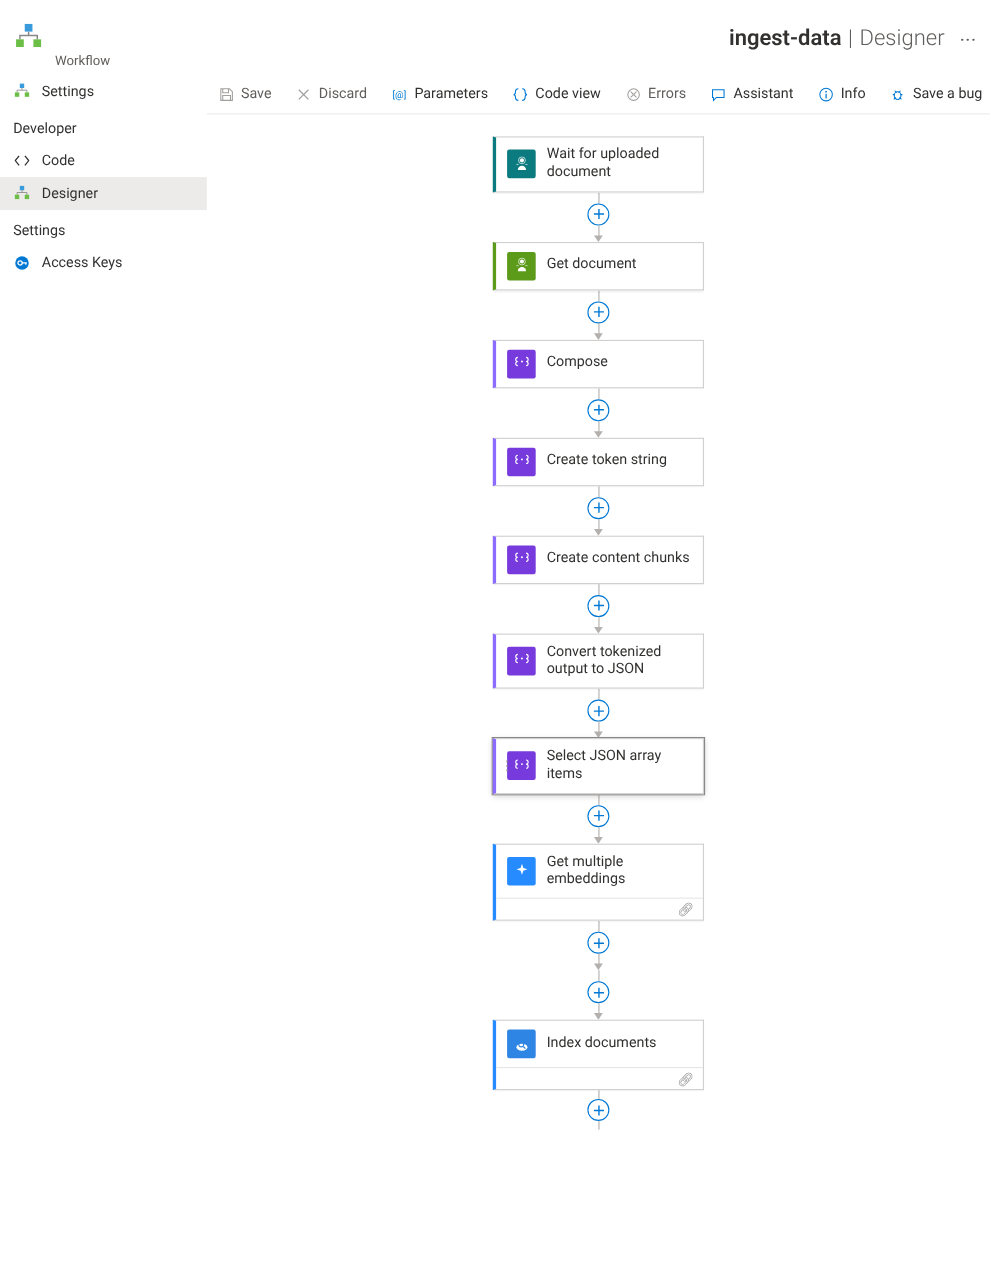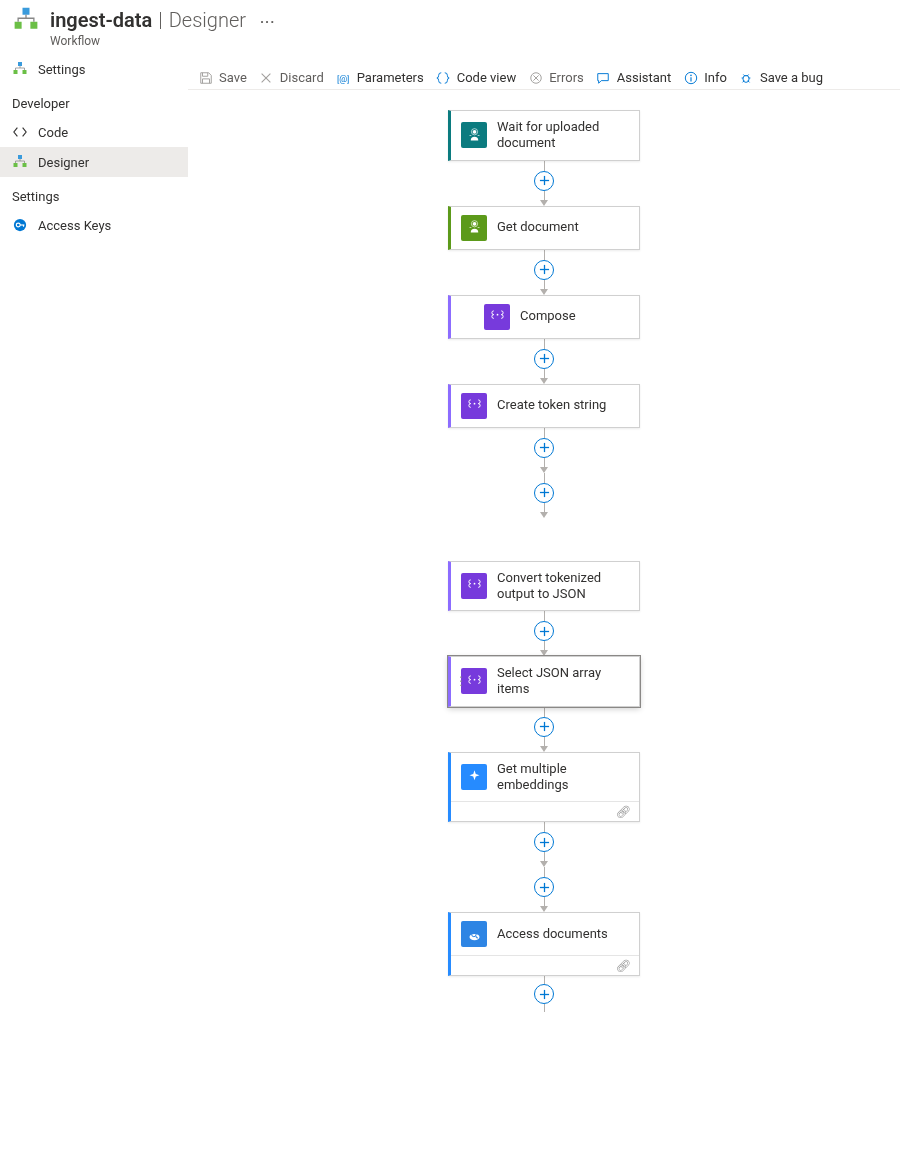--- a/index.html
+++ b/index.html
@@ -10,21 +10,22 @@
     background: #ffffff;
     width: 900px;
     height: 1170px;
     overflow: hidden;
   }
 
   
   .header {
     display: flex;
     align-items: center;
-    padding: 6px 12px 4px 12px;
+    padding: 20px 12px 4px 12px;
+    justify-content: space-between;
   }
   .header-icon { width: 28px; height: 28px; margin-right: 10px; }
   .header-title { font-size: 20px; font-weight: 600; color: #323130; display: flex; align-items: baseline; }
   .header-separator { margin: 0 6px; color: #605e5c; font-weight: 300; }
   .header-page { font-weight: 300; color: #605e5c; }
   .header-sub { font-size: 12px; color: #605e5c; margin-left: 50px; margin-top: -4px; margin-bottom: 6px; }
   .header-more { margin-left: 14px; color: #605e5c; font-size: 14px; letter-spacing: 1px; cursor: pointer; }
 
   
   .content { display: flex; height: calc(1170px - 56px); }
@@ -39,21 +40,21 @@
   .collapse-btn { margin-left: 8px; color: #605e5c; cursor: pointer; font-size: 11px; }
 
   
   .nav-group-title { font-size: 13px; font-weight: 400; color: #323130; padding: 8px 12px 6px 12px; }
   .nav-item { display: flex; align-items: center; padding: 7px 12px 7px 12px; cursor: pointer; font-size: 13px; color: #323130; }
   .nav-item.active { background: #edebe9; }
   .nav-item .nav-icon { width: 16px; height: 16px; margin-right: 10px; display: inline-flex; align-items: center; justify-content: center; }
   .nav-spacer { height: 4px; }
 
   
-  .toolbar { display: flex; align-items: flex-end; border-bottom: 1px solid #edebe9; height: 36px; padding-left: 4px; }
+  .toolbar { display: flex; align-items: center; border-bottom: 1px solid #edebe9; height: 36px; padding-left: 4px; gap: 10px; }
   .tool-btn { display: flex; align-items: center; gap: 6px; padding: 4px 6px; color: #605e5c; cursor: pointer; font-size: 13px; }
   .tool-btn.enabled { color: #323130; }
   .tool-icon { width: 15px; height: 15px; display: inline-flex; align-items: center; justify-content: center; }
 
   
   .canvas { flex: 1; overflow: auto; display: flex; flex-direction: column; align-items: center; padding-top: 20px; }
   .node { width: 192px; border: 1px solid #d0d0d0; background: #fff; display: flex; border-left: 3px solid; box-shadow: 0 1px 2px rgba(0,0,0,0.08); position: relative; }
   .node-body { display: flex; align-items: center; padding: 8px 10px; gap: 10px; flex: 1; }
   .node-icon { width: 26px; height: 26px; border-radius: 2px; display: flex; align-items: center; justify-content: center; flex-shrink: 0; }
   .node-title { font-size: 13px; color: #323130; line-height: 1.25; }
@@ -271,21 +272,21 @@
     <div class="connector-line" style="height:10px"></div>
     <div class="add-btn">
             <svg width="11" height="11" viewBox="0 0 12 12">
               <line x1="6" y1="1" x2="6" y2="11" stroke="#0078d4" stroke-width="1.4"></line>
               <line x1="1" y1="6" x2="11" y2="6" stroke="#0078d4" stroke-width="1.4"></line>
             </svg>
           </div>
     <div class="connector-line" style="height:10px"></div>
     <div class="arrowhead"></div>
   </div>
-        <div class="node" style="border-left-color:#8c6cff;padding-left:23px;">
+        <div class="node" style="border-left-color:#8c6cff;">
 
     <div class="node-body">
       <div class="node-icon" style="background:#773adc">
               <svg class="node-ic-svg" viewBox="0 0 24 24">
                 <path d="M6 3 q-3 0 -3 3 q0 3 3 3 q-3 0 -3 3 q0 3 3 3 M18 3 q3 0 3 3 q0 3 -3 3 q3 0 3 3 q0 3 -3 3" fill="none" stroke="#fff" stroke-width="1.6"></path>
                 <circle cx="12" cy="9" r="1.4" fill="#fff"></circle>
               </svg>
             </div>
       <div class="node-title">Compose</div>
     </div>
@@ -319,32 +320,45 @@
     <div class="connector-line" style="height:10px"></div>
     <div class="add-btn">
             <svg width="11" height="11" viewBox="0 0 12 12">
               <line x1="6" y1="1" x2="6" y2="11" stroke="#0078d4" stroke-width="1.4"></line>
               <line x1="1" y1="6" x2="11" y2="6" stroke="#0078d4" stroke-width="1.4"></line>
             </svg>
           </div>
     <div class="connector-line" style="height:10px"></div>
     <div class="arrowhead"></div>
   </div>
-        <div class="connector">
-    <div class="connector-line" style="height:10px"></div>
-    <div class="add-btn">
-            <svg width="11" height="11" viewBox="0 0 12 12">
-              <line x1="6" y1="1" x2="6" y2="11" stroke="#0078d4" stroke-width="1.4"></line>
-              <line x1="1" y1="6" x2="11" y2="6" stroke="#0078d4" stroke-width="1.4"></line>
-            </svg>
-          </div>
-    <div class="connector-line" style="height:10px"></div>
-    <div class="arrowhead"></div>
-  </div>
-        <div class="node" style="border-left-color:#8c6cff;margin-top:43px;">
+        <div class="node" style="border-left-color:#8c6cff;">
+
+    <div class="node-body">
+      <div class="node-icon" style="background:#773adc">
+              <svg class="node-ic-svg" viewBox="0 0 24 24">
+                <path d="M6 3 q-3 0 -3 3 q0 3 3 3 q-3 0 -3 3 q0 3 3 3 M18 3 q3 0 3 3 q0 3 -3 3 q3 0 3 3 q0 3 -3 3" fill="none" stroke="#fff" stroke-width="1.6"></path>
+                <circle cx="12" cy="9" r="1.4" fill="#fff"></circle>
+              </svg>
+            </div>
+      <div class="node-title">Create content chunks</div>
+    </div>
+
+  </div>
+        <div class="connector">
+    <div class="connector-line" style="height:10px"></div>
+    <div class="add-btn">
+            <svg width="11" height="11" viewBox="0 0 12 12">
+              <line x1="6" y1="1" x2="6" y2="11" stroke="#0078d4" stroke-width="1.4"></line>
+              <line x1="1" y1="6" x2="11" y2="6" stroke="#0078d4" stroke-width="1.4"></line>
+            </svg>
+          </div>
+    <div class="connector-line" style="height:10px"></div>
+    <div class="arrowhead"></div>
+  </div>
+        <div class="node" style="border-left-color:#8c6cff;">
 
     <div class="node-body">
       <div class="node-icon" style="background:#773adc">
               <svg class="node-ic-svg" viewBox="0 0 24 24">
                 <path d="M6 3 q-3 0 -3 3 q0 3 3 3 q-3 0 -3 3 q0 3 3 3 M18 3 q3 0 3 3 q0 3 -3 3 q3 0 3 3 q0 3 -3 3" fill="none" stroke="#fff" stroke-width="1.6"></path>
                 <circle cx="12" cy="9" r="1.4" fill="#fff"></circle>
               </svg>
             </div>
       <div class="node-title">Convert tokenized output to JSON</div>
     </div>
@@ -424,21 +438,21 @@
         <div class="node" style="border-left-color:#268bff;flex-direction:column;">
 
     <div class="node-body">
       <div class="node-icon" style="background:#2e85e4">
               <svg class="node-ic-svg" viewBox="0 0 24 24">
                 <path d="M4 16 a8 5 0 0 1 16 0 a8 5 0 0 1 -16 0 z" fill="#fff"></path>
                 <circle cx="11" cy="12" r="3.5" fill="none" stroke="#2e85e4" stroke-width="1.6"></circle>
                 <line x1="14" y1="15" x2="17" y2="18" stroke="#2e85e4" stroke-width="1.8"></line>
               </svg>
             </div>
-      <div class="node-title">Access documents</div>
+      <div class="node-title">Index documents</div>
     </div>
     <div class="node-footer">
             <span>🔗︎</span>
           </div>
   </div>
         <div class="connector">
     <div class="connector-line" style="height:8px"></div>
     <div class="add-btn">
             <svg width="11" height="11" viewBox="0 0 12 12">
               <line x1="6" y1="1" x2="6" y2="11" stroke="#0078d4" stroke-width="1.4"></line>

